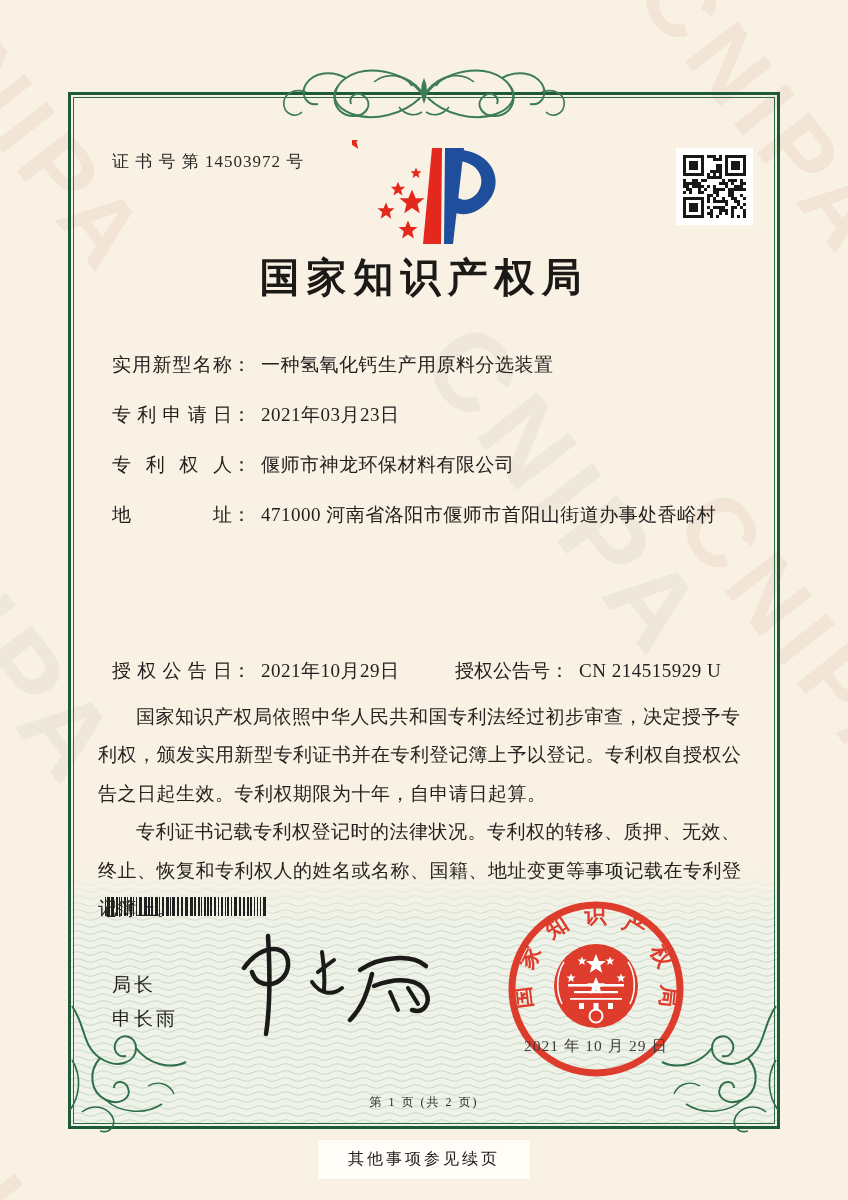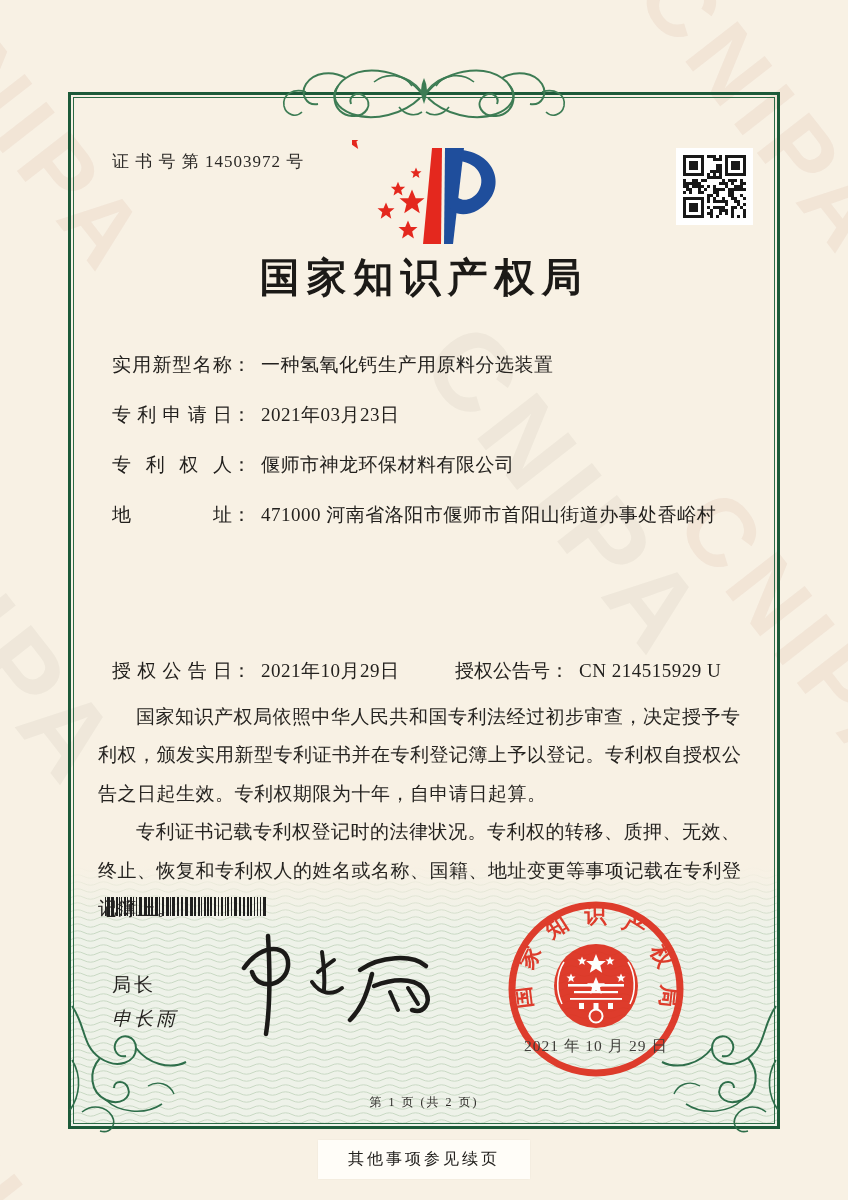--- a/index.html
+++ b/index.html
@@ -41,21 +41,21 @@
          letter-spacing:.5px;color:#262421;}
   .paras p{margin:0;text-indent:2em;}
   
   .zone{left:71px;top:866px;width:706px;height:260px;background:#eef2e9;overflow:hidden;}
   .zone .fade{position:absolute;left:0;top:0;width:100%;height:64px;
               background:linear-gradient(#f8f1e4,rgba(248,241,228,0));}
   .barcode{left:105px;top:897px;width:168px;height:19px;font-size:0;}
   .barcode i{display:inline-block;height:100%;background:#20201f;}
   .barcode s{display:inline-block;height:100%;}
   .juzhang{left:112px;top:972px;font-size:19px;letter-spacing:3px;}
-  .juname{left:112px;top:1006px;font-size:19px;letter-spacing:3px;font-style:italic;}
+  .juname{left:112px;top:1006px;font-size:19px;letter-spacing:3px;}
   .sig{left:222px;top:930px;}
   .seal{left:505px;top:898px;}
   .pageinfo{left:68px;top:1094px;width:712px;text-align:center;font-size:12px;
             letter-spacing:2px;color:#2b2926;}
   .notebox{left:0;top:1140px;width:848px;text-align:center;}
   .notebox span{display:inline-block;background:#fffdf8;padding:9px 30px;font-size:16px;
                 letter-spacing:3px;box-shadow:0 0 2px rgba(0,0,0,.05);}
   svg{display:block;}
 </style>
 </head>

